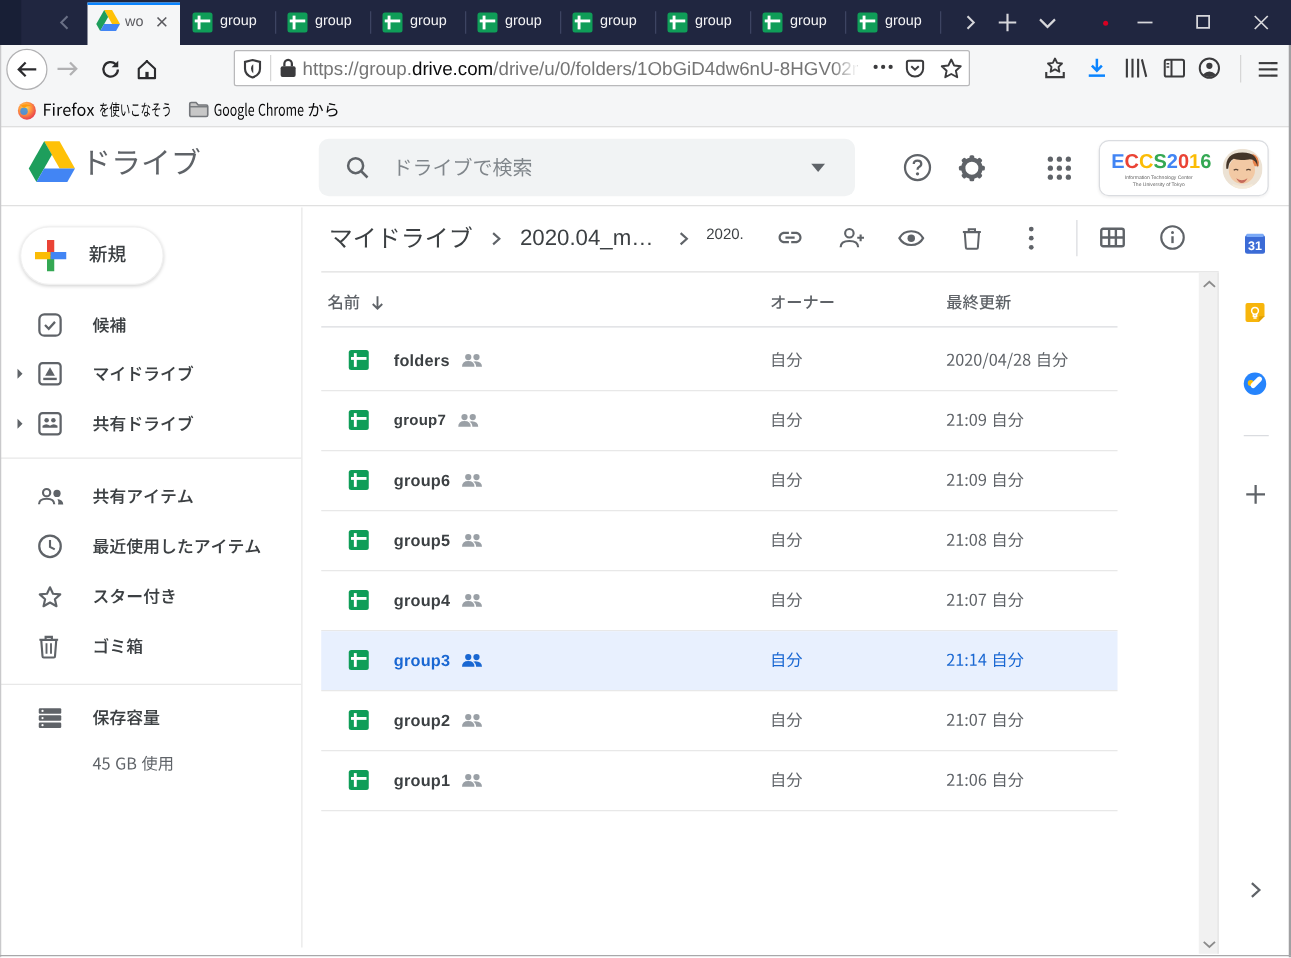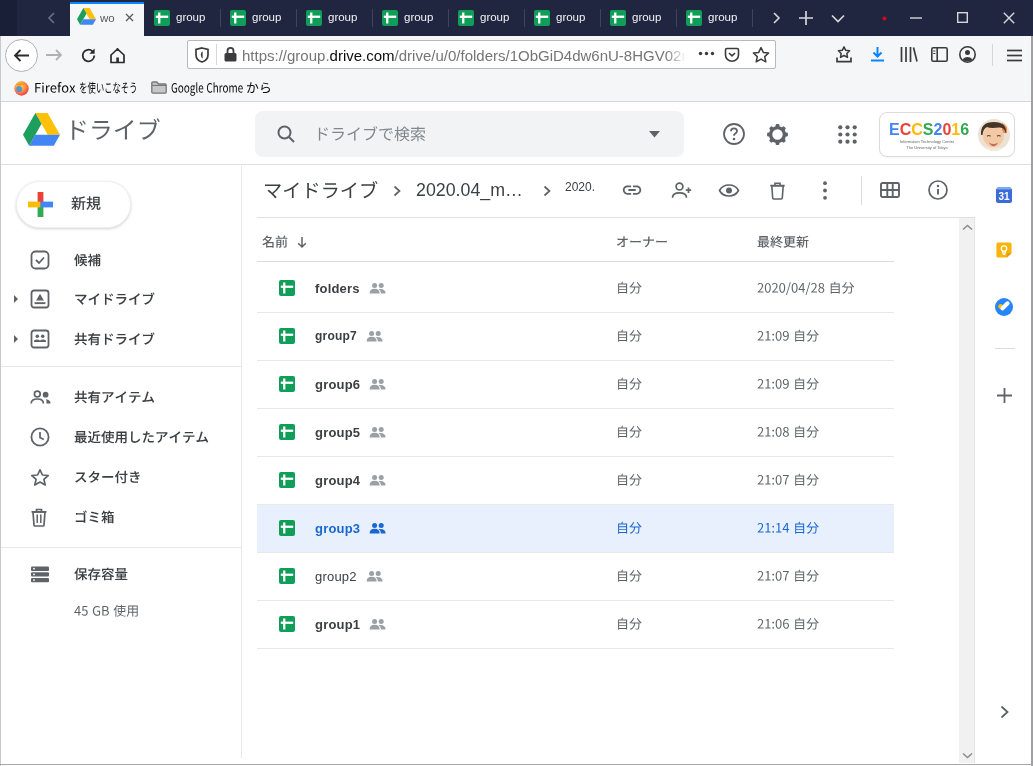--- a/index.html
+++ b/index.html
@@ -937,21 +937,21 @@
 <div style="position:absolute;left:279px;top:568px;">
     <svg xmlns="http://www.w3.org/2000/svg" width="16" height="16" style="overflow:visible;display:block;">
       <g transform="scale(1.0)">
         <rect width="16" height="16" rx="2" fill="#0F9D58"></rect>
         <rect x="4.1" y="2.5" width="2.3" height="11" fill="#fff"></rect>
         <rect x="1.8" y="5.6" width="12.4" height="2.3" fill="#fff"></rect>
       </g>
     </svg>
   </div>
 <div class="ab" style="left:315px;top:566px;height:20px;display:flex;align-items:center;gap:9px">
-    <span style="font-size:13px;font-weight:normal;color:#3c4043;letter-spacing:0.2px">group2</span>
+    <span style="font-size:13px;font-weight:bold;color:#3c4043;letter-spacing:0.2px">group2</span>
     <span style="line-height:0">
       <svg xmlns="http://www.w3.org/2000/svg" width="17" height="12" style="overflow:visible;display:block;">
         <g fill="#9aa0a6">
           <circle cx="5.6" cy="3.6" r="2.5"></circle>
           <path d="M0.6,11.4 q0,-4.6 5,-4.6 q5,0 5,4.6 z"></path>
           <circle cx="12.2" cy="3.6" r="2.5"></circle>
           <path d="M11.3,6.9 q5.3,0.1 5.3,4.5 l-4.7,0 q0,-3 -2.4,-4.1 z"></path>
         </g>
       </svg>
     </span>

